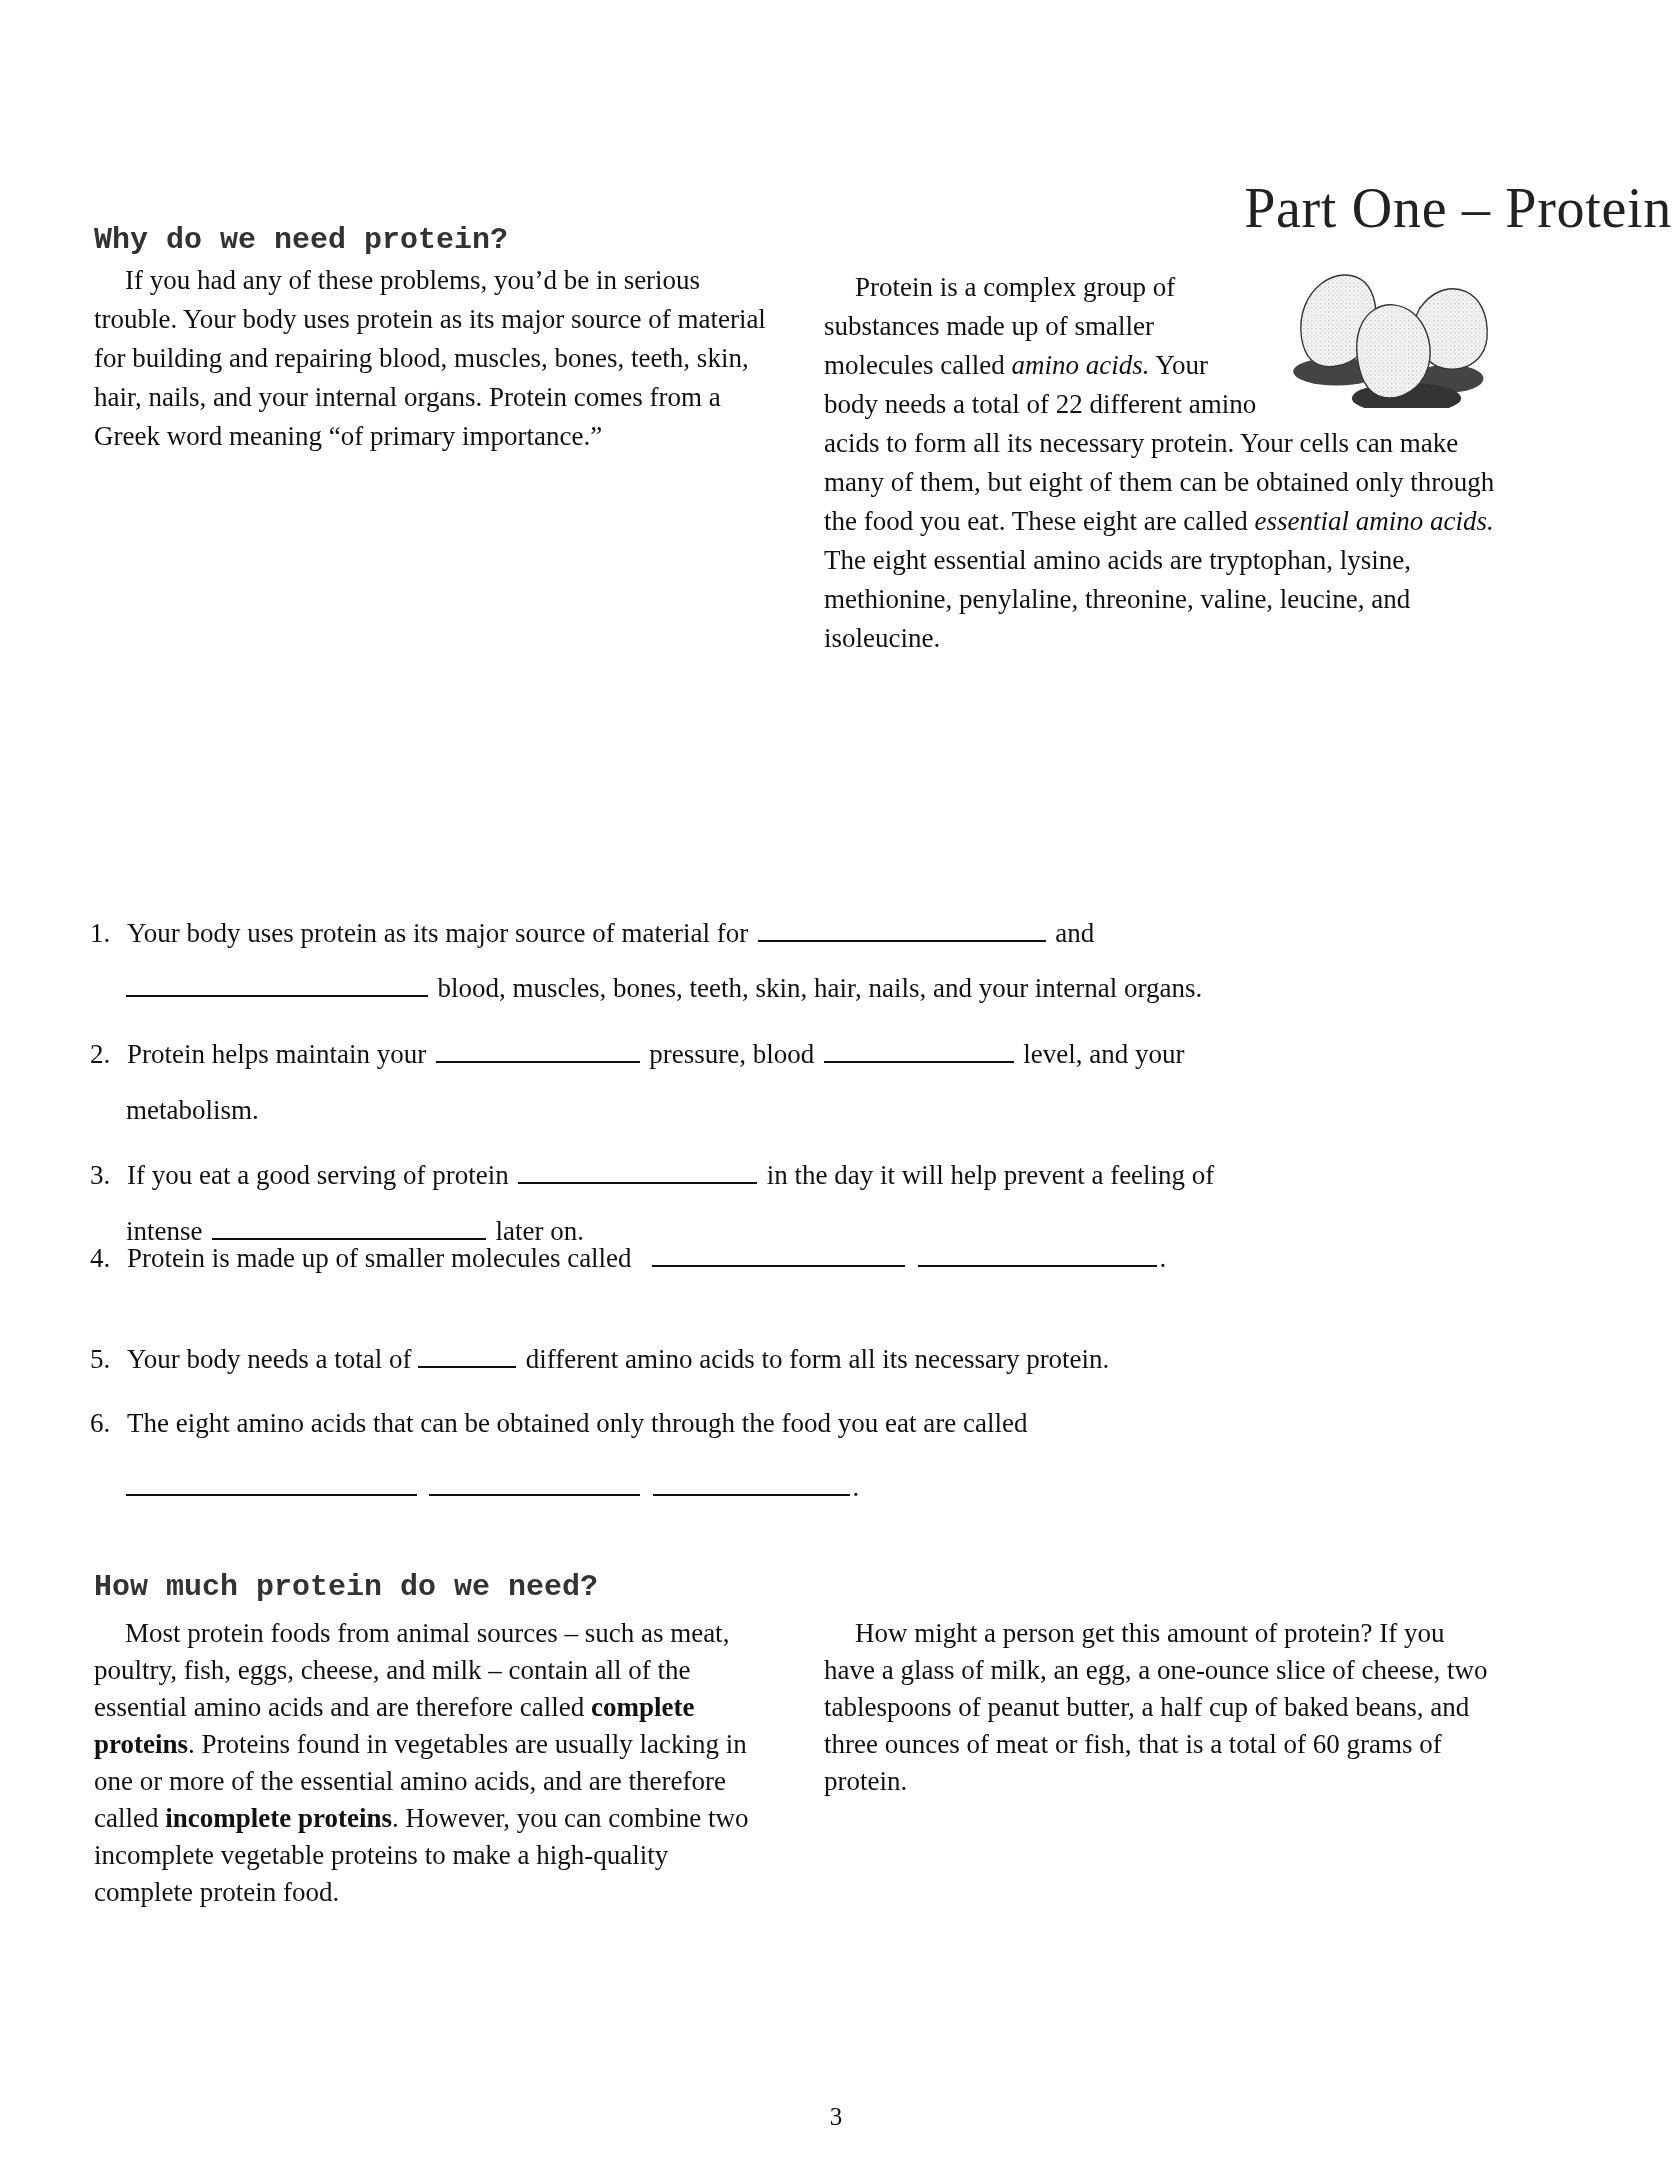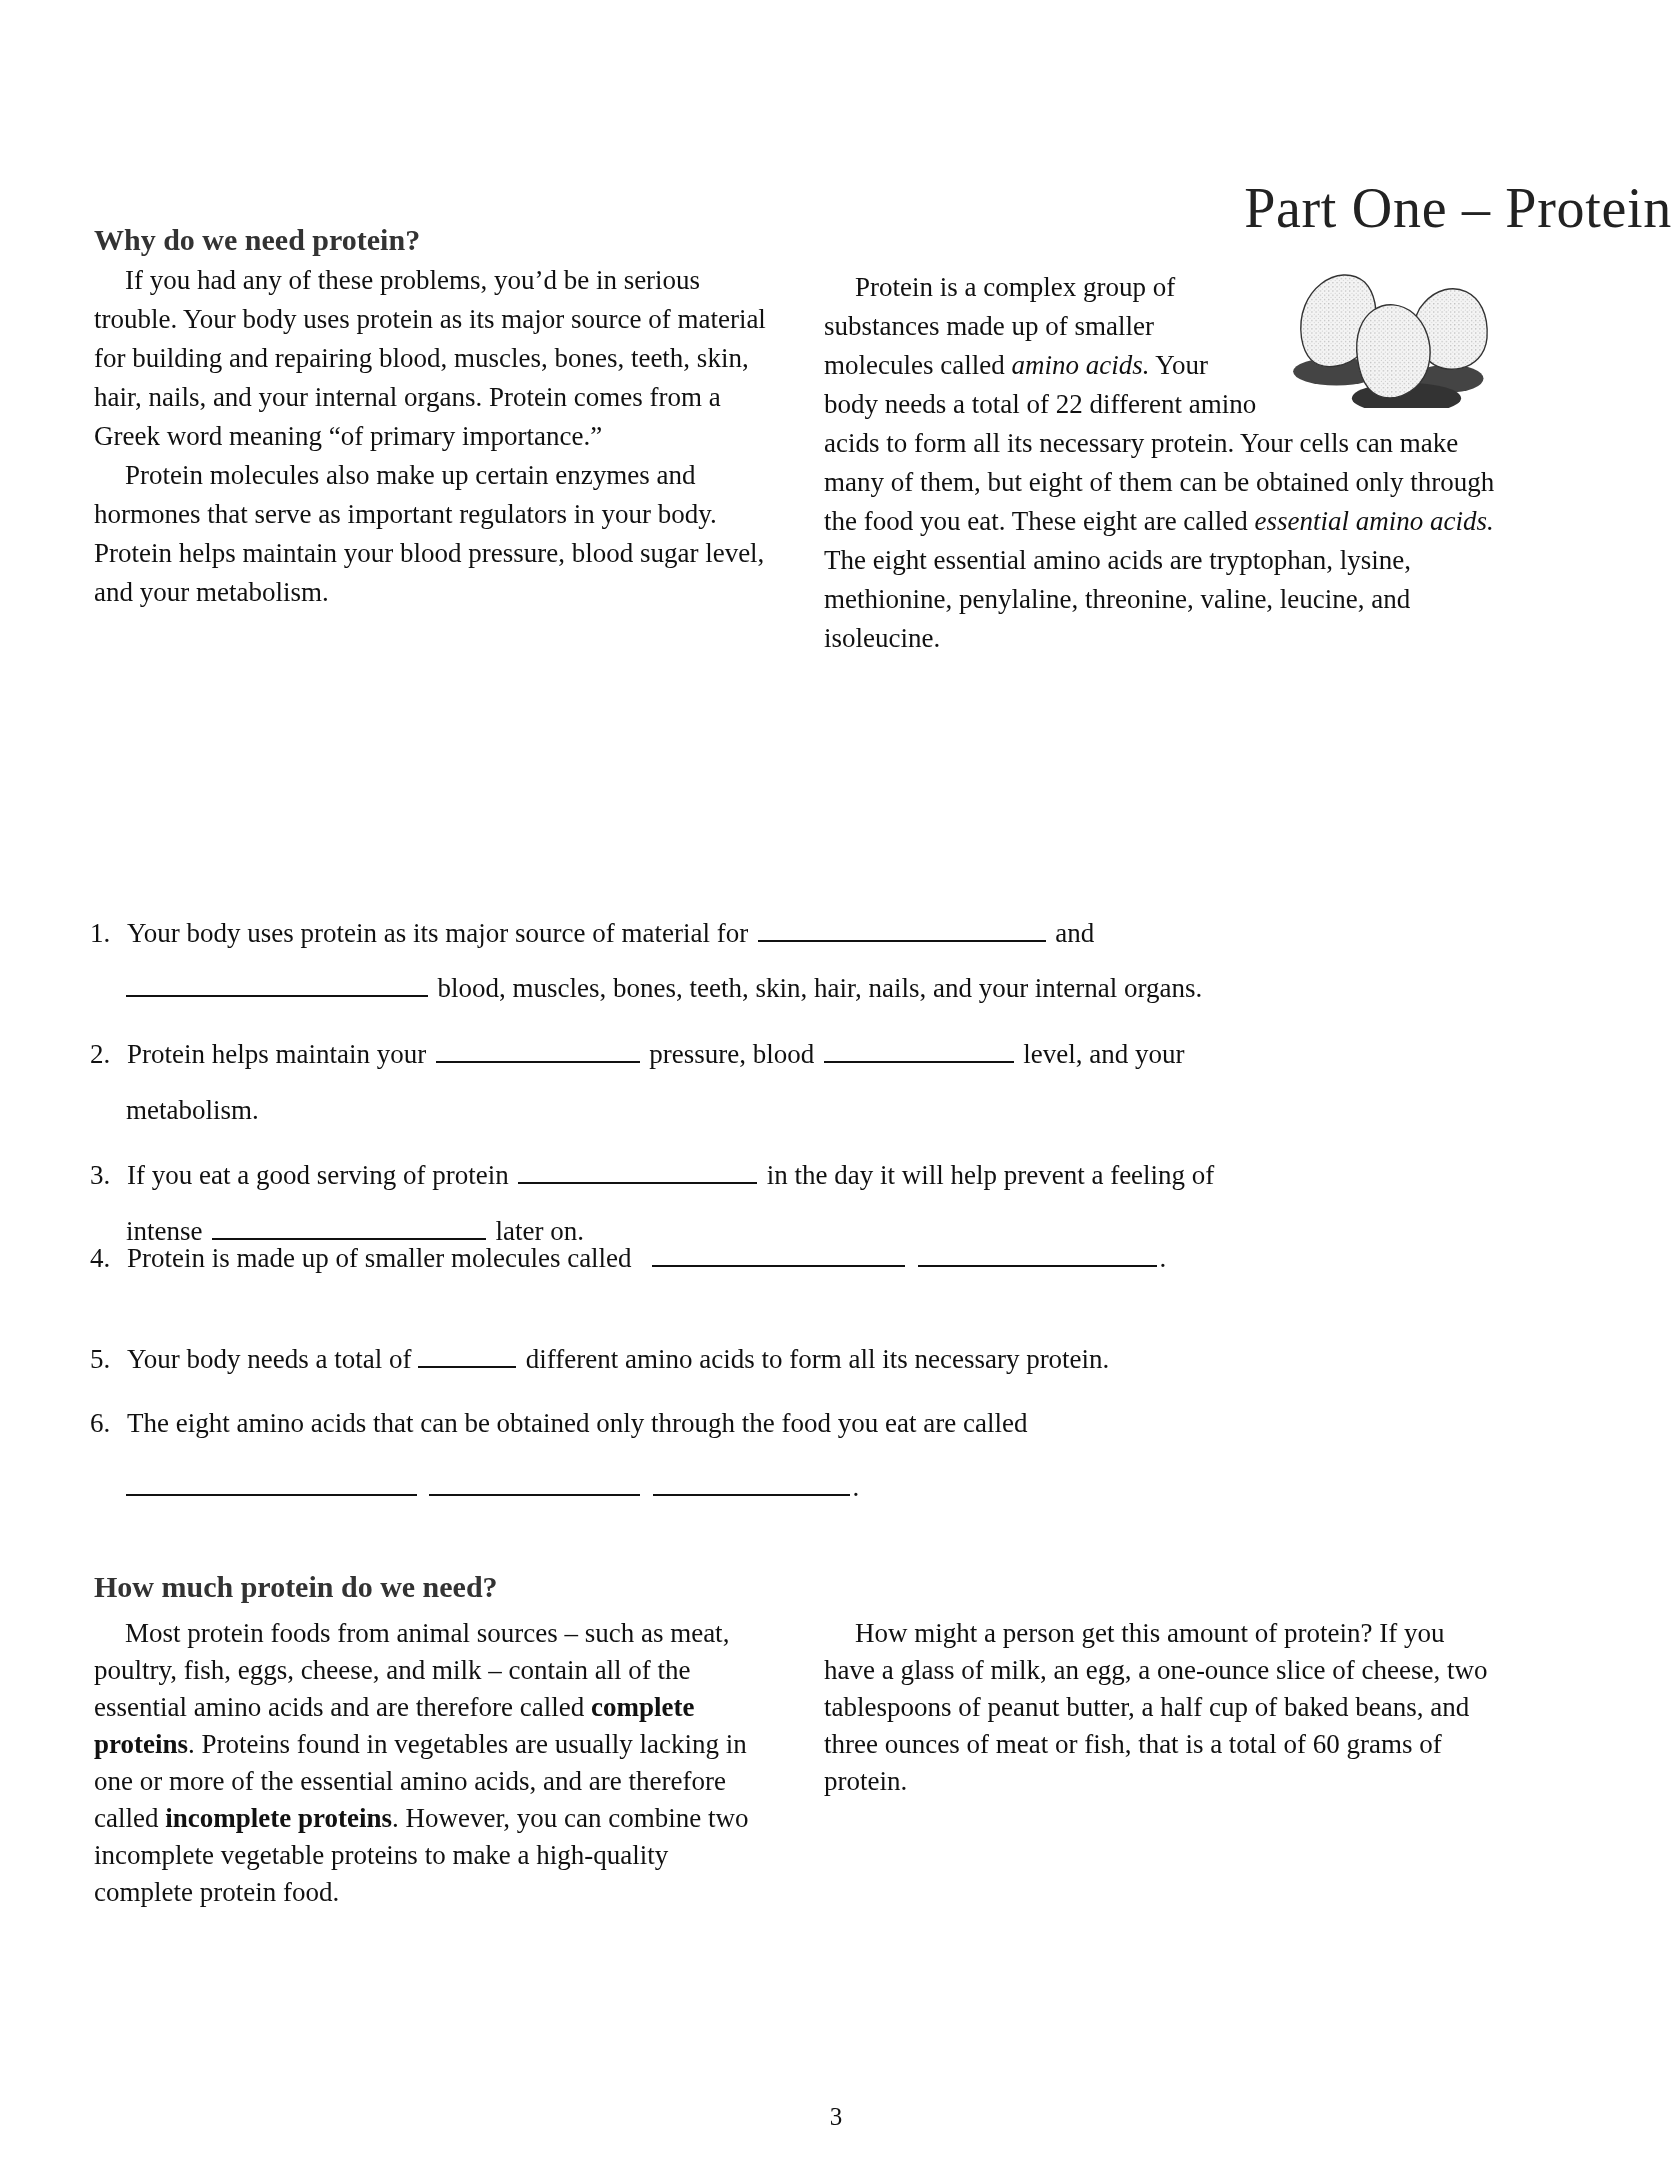--- a/index.html
+++ b/index.html
@@ -1,18 +1,18 @@
 <!DOCTYPE html>
 <html style="font-size:11.2px"><head>
 <meta charset="utf-8">
 <style>
   html, body { margin: 0; padding: 0; background: #ffffff; }
   body { width: 1672px; height: 2183px; position: relative; overflow: hidden; color: #111; }
   .serif { font-family: "Liberation Serif", "DejaVu Serif", serif; }
-  .sans { font-family: Liberation Serif, serif; }
+  .sans { font-family: Liberation Mono, monospace; }
 
   #title { position: absolute; top: 138px; left: 0; width: 1672px; text-align: right;
            font-size: 56px; font-weight: normal; letter-spacing: 0.7px; color: #222; }
   .section-head { position: absolute; font-size: 30px; font-weight: bold; color: #333; }
   .col { position: absolute; font-size: 27px; line-height: 39px; }
   .col p { margin: 0; text-indent: 31px; }
   .col p.noindent { text-indent: 0; }
   .col p.spaced { margin-top: 7px; }
   .bold { font-weight: bold; }
   .ital { font-style: italic; }
@@ -27,21 +27,20 @@
 </style>
 </head>
 <body>
 
 <h1 id="title" class="serif">Part One – Protein</h1>
 
 <div class="section-head sans" style="left:94px; top:223px;">Why do we need protein?</div>
 
 <div class="col serif" style="left:94px; top:261px; width:674px;">
   <p>If you had any of these problems, you’d be in serious trouble.  Your body uses protein as its major source of material for building and repairing blood, muscles, bones, teeth, skin, hair, nails, and your internal organs.  Protein comes from a Greek word meaning “of primary importance.”</p>
-  <p>Protein molecules also make up certain enzymes and hormones that serve as important regulators in your body.  Protein helps maintain your blood pressure, blood sugar level, and your metabolism.</p>
 </div>
 
 <div class="col serif" style="left:824px; top:261px; width:674px;">
   <p class="spaced">
     <svg id="eggs-float" viewBox="0 0 340 210">
       <defs>
         <pattern id="stipple" width="6" height="6" patternUnits="userSpaceOnUse">
           <rect width="6" height="6" fill="#f4f4f4"></rect>
           <circle cx="1" cy="1" r="0.8" fill="#888"></circle>
           <circle cx="4" cy="4" r="0.6" fill="#aaa"></circle>

